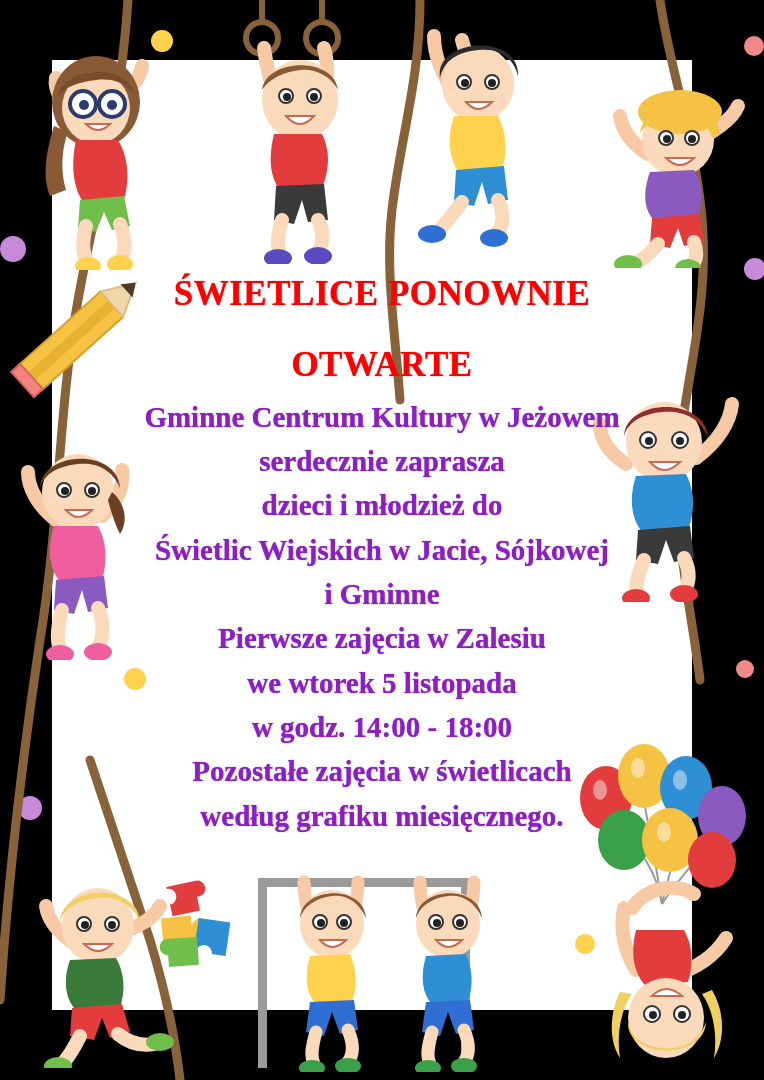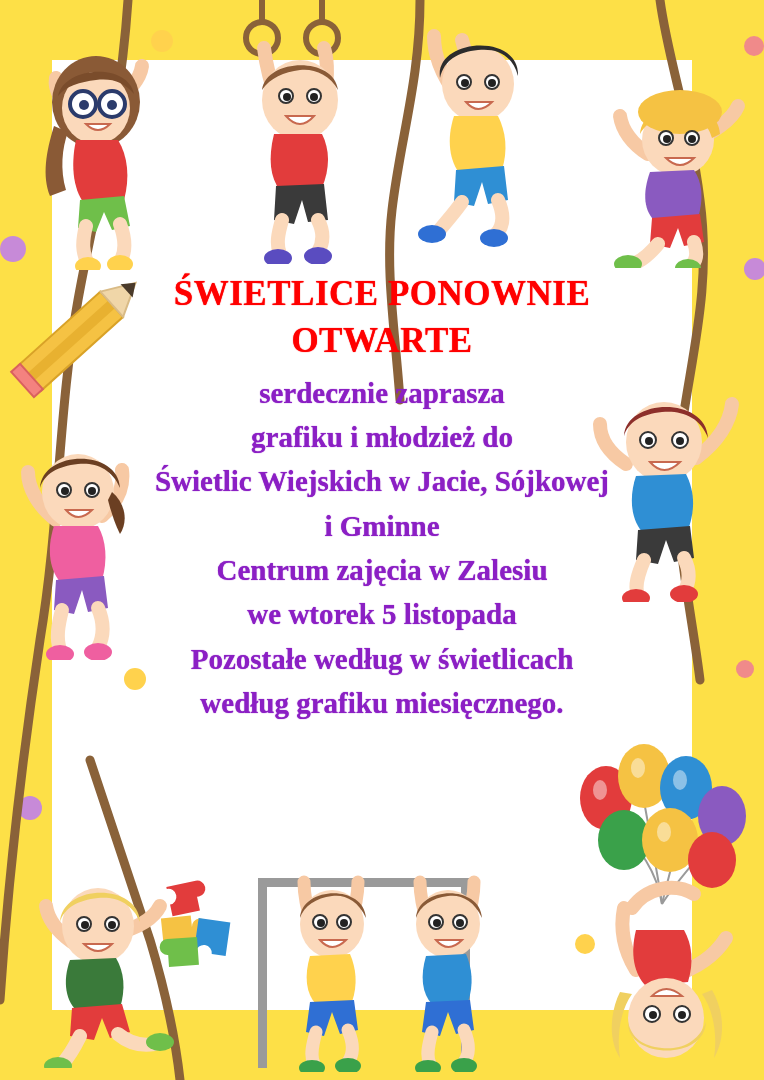--- a/index.html
+++ b/index.html
@@ -8,21 +8,21 @@
     background: #ffffff;
   }
   body {
     font-family: "Liberation Serif", serif;
   }
   .poster {
     position: relative;
     width: 764px;
     height: 1080px;
     overflow: hidden;
-    background: #fde047;
+    background: #000000;
   }
   
   .white-panel {
     position: absolute;
     left: 52px;
     top: 60px;
     width: 640px;
     height: 950px;
     background: #ffffff;
   }
@@ -52,20 +52,21 @@
     color: #ff0000;
     font-weight: bold;
     font-size: 35px;
     line-height: 1.35;
     letter-spacing: 0.5px;
     margin: 0 0 6px 0;
     text-shadow: 0 0 1px #ff0000;
   }
   .title .line2 {
     display: block;
+    margin-top: 24px;
   }
   .body-line {
     color: #8b1fc4;
     font-weight: bold;
     font-size: 29px;
     line-height: 1.53;
     text-shadow: 0 0 1px #8b1fc4;
     white-space: nowrap;
   }
   .kid, .object {
@@ -358,23 +359,25 @@
       <path d="M44 120 C34 140, 32 168, 44 186 C40 160, 46 136, 56 122 Z" fill="#f0d060"></path>
       <path d="M136 118 C148 138, 150 166, 138 186 C142 160, 136 136, 126 122 Z" fill="#f0d060"></path>
     </svg>
   </div>
 
   <div class="text-wrap">
     <div class="title">
       <span>ŚWIETLICE PONOWNIE</span>
       <span class="line2">OTWARTE</span>
     </div>
+    <div class="body-line">Gminne Centrum Kultury w Jeżowem</div>
     <div class="body-line">serdecznie zaprasza</div>
-    <div class="body-line">grafiku i młodzież do</div>
+    <div class="body-line">dzieci i młodzież do</div>
     <div class="body-line">Świetlic Wiejskich w Jacie, Sójkowej</div>
     <div class="body-line">i Gminne</div>
-    <div class="body-line">Centrum zajęcia w Zalesiu</div>
+    <div class="body-line">Pierwsze zajęcia w Zalesiu</div>
     <div class="body-line">we wtorek 5 listopada</div>
-    <div class="body-line">Pozostałe według w świetlicach</div>
+    <div class="body-line">w godz. 14:00 - 18:00</div>
+    <div class="body-line">Pozostałe zajęcia w świetlicach</div>
     <div class="body-line">według grafiku miesięcznego.</div>
   </div>
 
 </div>
 
 </body></html>

